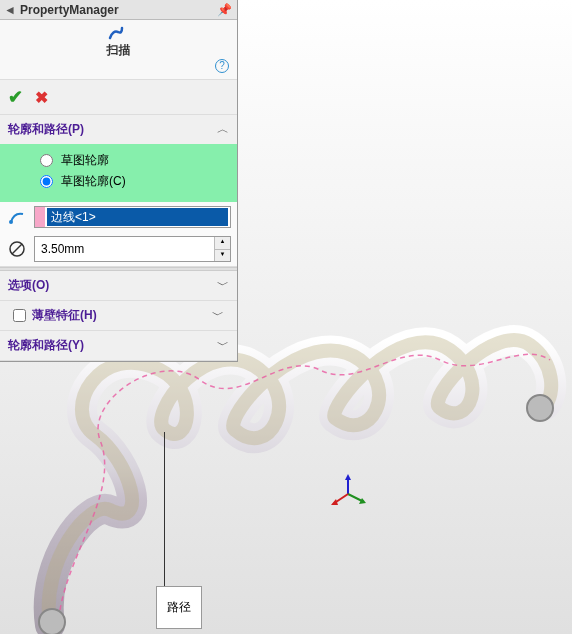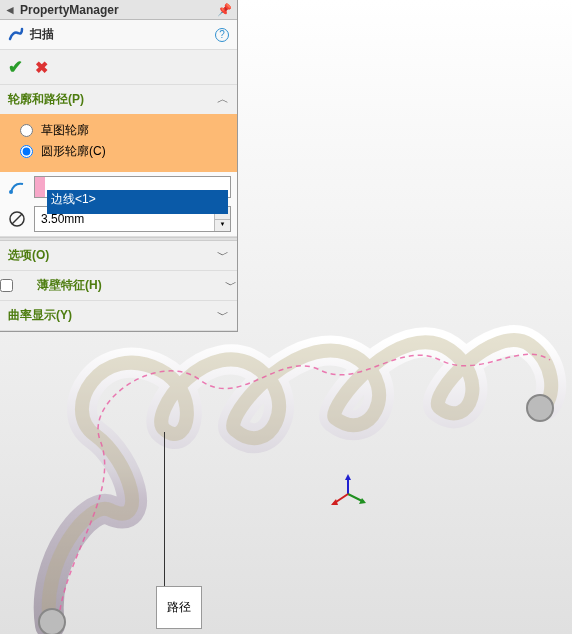--- a/index.html
+++ b/index.html
@@ -3,45 +3,45 @@
 <meta charset="utf-8">
 <style>
 * { box-sizing: border-box; margin: 0; padding: 0; font-family: "Microsoft YaHei", Arial, sans-serif; font-size: 12px; }
 body { width: 572px; height: 634px; background: linear-gradient(to bottom, #f5f5f5 0%, #e8e8e8 100%); position: relative; overflow: hidden; }
 .viewport-bg { position: absolute; inset: 0; background: linear-gradient(to bottom, #ffffff 0%, #e0e0e0 100%); }
 .panel { position: absolute; top: 0; left: 0; width: 238px; background: #f0f0f0; border-right: 1px solid #999; border-bottom: 1px solid #999; z-index: 10; }
 .panel-header { display: flex; align-items: center; height: 20px; background: #e4e4e4; border-bottom: 1px solid #bbb; }
 .header-chev { width: 20px; text-align: center; color: #555; cursor: pointer; }
 .header-title { flex: 1; text-align: left; font-weight: bold; color: #333; }
 .header-pin { width: 24px; text-align: center; color: #555; }
-.feature-row { display: flex; align-items: center; padding: 6px 8px; background: #f8f8f8; border-bottom: 1px solid #ddd; }
+.feature-row { display: flex; align-items: center; padding: 6px 8px; background: #f8f8f8; border-bottom: 1px solid #ddd; flex-direction: column; }
 .feature-icon { width: 16px; height: 16px; margin-right: 6px; }
 .feature-name { font-weight: bold; color: #333; }
 .help-icon { margin-left: auto; width: 14px; height: 14px; border: 1px solid #3090d0; border-radius: 50%; color: #3090d0; text-align: center; line-height: 12px; font-size: 10px; cursor: pointer; }
 .confirm-row { display: flex; align-items: center; padding: 6px 8px; gap: 12px; border-bottom: 1px solid #ddd; }
 .ok-icon { color: #2a9d2a; font-size: 18px; font-weight: bold; cursor: pointer; }
 .cancel-icon { color: #d33; font-size: 16px; font-weight: bold; cursor: pointer; }
 .section { border-bottom: 1px solid #ddd; }
 .section-header { display: flex; align-items: center; padding: 6px 8px; background: #f0f0f0; cursor: pointer; }
-.section-title { font-weight: bold; color: #4d7c0f; }
+.section-title { font-weight: bold; color: #4c1d95; }
 .section-caret { margin-left: auto; color: #555; font-size: 12px; }
-.section-body { padding: 6px 8px 10px 20px; background: #fdba74; }
+.section-body { padding: 6px 8px 10px 40px; background: #86efac; }
 .radio-row { display: flex; align-items: center; gap: 4px; padding: 2px 0; }
 .radio-row input[type=radio] { margin-right: 4px; }
 .field-row { display: flex; align-items: center; padding: 4px 6px; gap: 6px; background: #fafafa; }
 .icon-slot { width: 22px; height: 22px; display: flex; align-items: center; justify-content: center; }
 .sel-box { flex: 1; height: 22px; border: 1px solid #999; background: #fff; position: relative; }
 .pink-strip { position: absolute; left: 0; top: 0; width: 10px; height: 100%; background: #f7a7c8; }
-.sel-item { position: absolute; left: 12px; right: 2px; top: 1px; height: 24px; background: #0a5aa8; color: #fff; padding: 2px 4px; line-height: 14px; margin-top: 12px; }
+.sel-item { position: absolute; left: 12px; right: 2px; top: 1px; height: 18px; background: #0a5aa8; color: #fff; padding: 2px 4px; line-height: 14px; }
 .dim-input-wrap { flex: 1; display: flex; border: 1px solid #999; background: #fff; height: 26px; }
 .dim-input { flex: 1; border: none; padding: 2px 6px; outline: none; }
 .spinner { width: 16px; display: flex; flex-direction: column; border-left: 1px solid #bbb; }
 .spin-btn { flex: 1; text-align: center; font-size: 6px; line-height: 9px; background: #eee; cursor: pointer; border-bottom: 1px solid #bbb; }
 .spin-btn:last-child { border-bottom: none; }
-.check-row { display: flex; align-items: center; padding: 6px 0; gap: 24px; }
+.check-row { display: flex; align-items: center; padding: 6px 13px; gap: 6px; }
 .divider { height: 4px; background: #e0e0e0; border-top: 1px solid #ccc; border-bottom: 1px solid #ccc; }
 .callout { position: absolute; left: 156px; top: 586px; background: #fff; border: 1px solid #999; padding: 12px 10px; font-size: 12px; z-index: 5; }
 .leader { position: absolute; left: 164px; top: 432px; width: 1px; height: 156px; background: #333; z-index: 4; }
 .triad { position: absolute; left: 328px; top: 474px; z-index: 3; }
 .model-area { position: absolute; inset: 0; z-index: 1; }
 </style>
 </head>
 <body>
 
 <div class="viewport-bg"></div>
@@ -101,21 +101,21 @@
       <span class="section-title">轮廓和路径(P)</span>
       <span class="section-caret">︿</span>
     </div>
     <div class="section-body">
       <label class="radio-row">
         <input type="radio" name="profType" style="">
         <span>草图轮廓</span>
       </label>
       <label class="radio-row">
         <input type="radio" name="profType" checked="" style="">
-        <span>圆形轮廓(C)</span>
+        <span>草图轮廓(C)</span>
       </label>
     </div>
 
     <div class="field-row">
       <div class="icon-slot">
         <svg width="18" height="18" viewBox="0 0 18 18">
             <path d="M3 14 Q6 4 15 6" stroke="#2080d0" stroke-width="2" fill="none"></path>
             <circle cx="3" cy="14" r="2" fill="#2080d0"></circle>
           </svg>
       </div>
@@ -154,17 +154,17 @@
   <div class="section">
     <div class="check-row">
       <input type="checkbox" style="">
       <span class="section-title">薄壁特征(H)</span>
       <span class="section-caret" style="margin-left:auto">﹀</span>
     </div>
   </div>
 
   <div class="section">
     <div class="section-header">
-      <span class="section-title">曲率显示(Y)</span>
+      <span class="section-title">轮廓和路径(Y)</span>
       <span class="section-caret">﹀</span>
     </div>
   </div>
 </div>
 
 </body></html>

